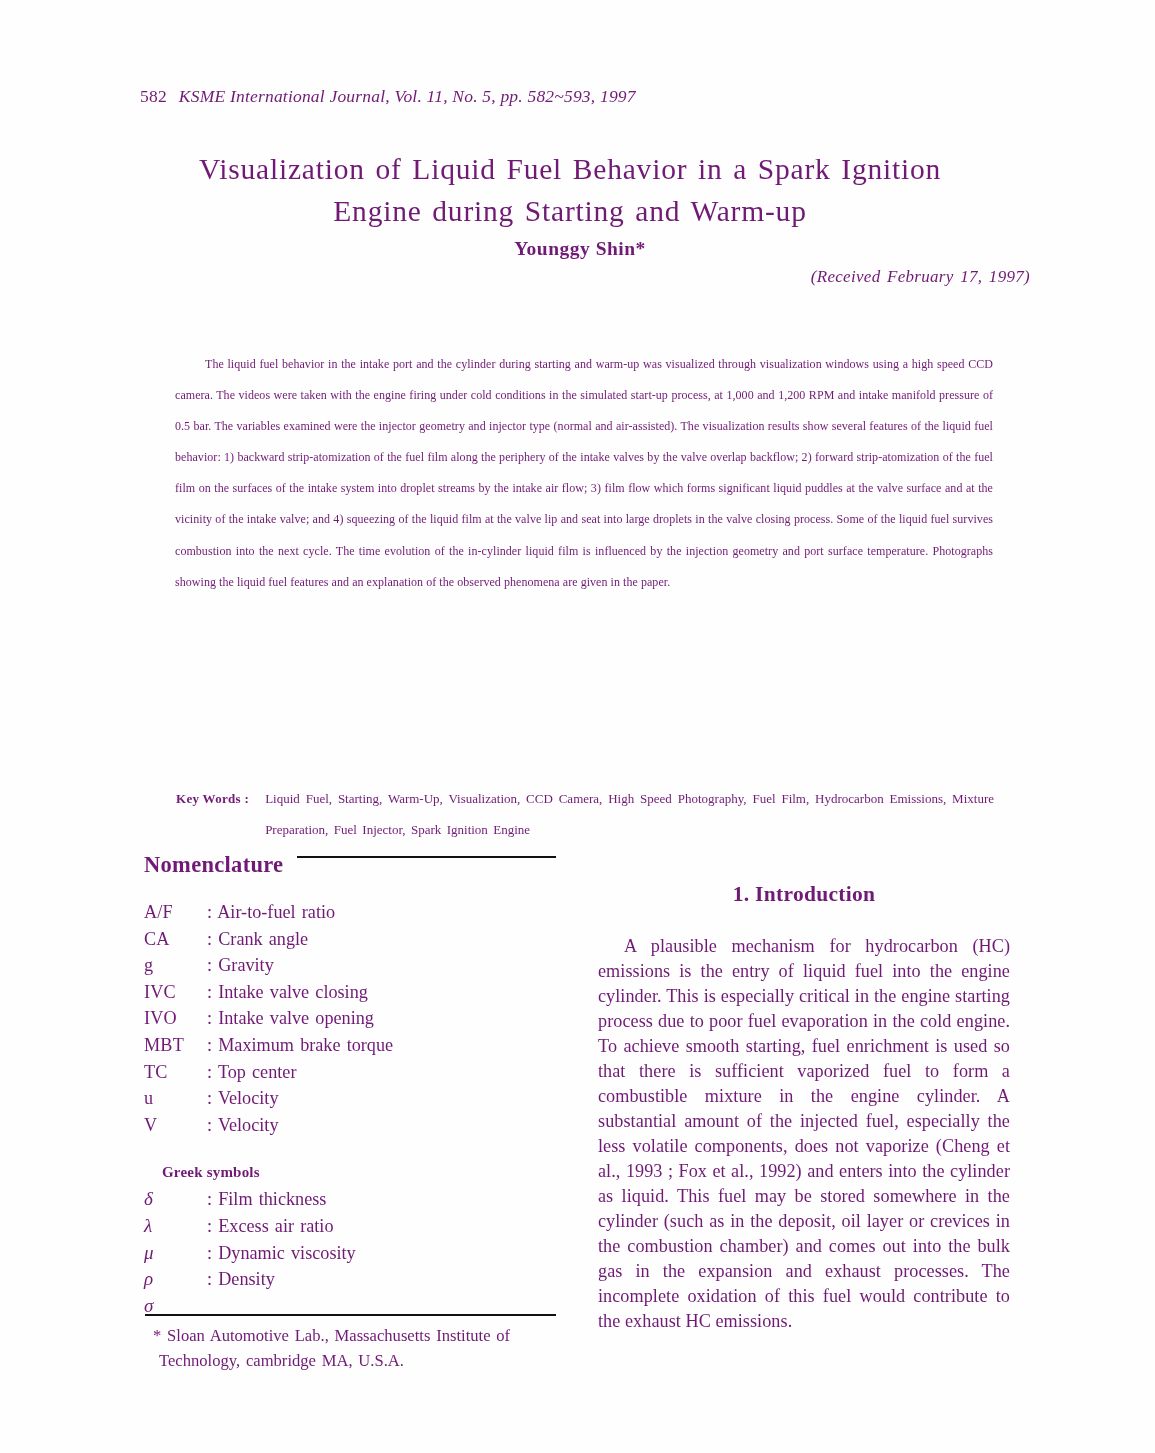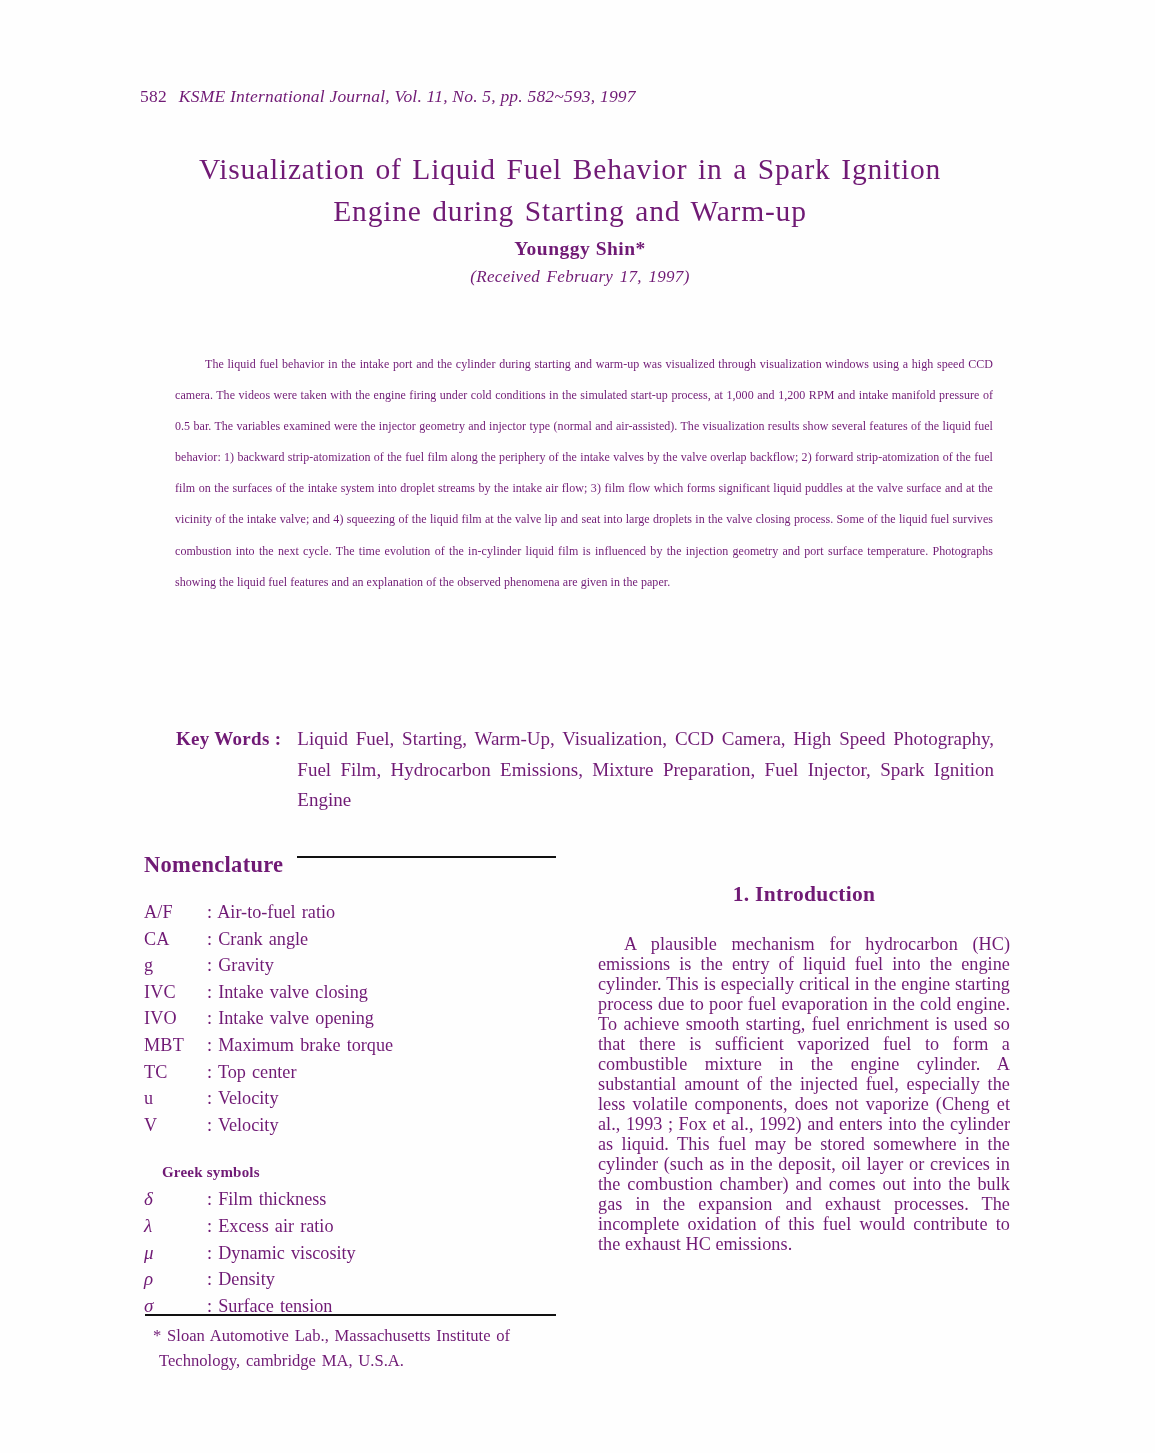--- a/index.html
+++ b/index.html
@@ -60,21 +60,21 @@
     text-align: center;
     font-size: 19.5px;
     font-weight: bold;
     letter-spacing: 0.5px;
   }
   .received {
     position: absolute;
     left: 130px;
     top: 267px;
     width: 900px;
-    text-align: center;
+    text-align: right;
     font-size: 17px;
     font-style: italic;
     letter-spacing: 0.3px;
     word-spacing: 2px;
   }
 
   
   .abstract {
     position: absolute;
     left: 175px;
@@ -84,23 +84,23 @@
     line-height: 31.1px;
     text-align: justify;
     text-indent: 30px;
     letter-spacing: 0.05px;
   }
 
   
   .keywords {
     position: absolute;
     left: 176px;
-    top: 724px;
+    top: 784px;
     width: 818px;
-    font-size: 19px;
+    font-size: 13px;
     line-height: 30.5px;
     display: flex;
     align-items: flex-start;
   }
   .kw-label {
     font-weight: bold;
     white-space: nowrap;
     flex: 0 0 auto;
     padding-right: 16px;
     letter-spacing: 0.3px;
@@ -201,21 +201,21 @@
   .sec-head {
     text-align: center;
     font-size: 21.5px;
     font-weight: bold;
     letter-spacing: 0.3px;
     margin-top: 30px;
   }
   .body-par {
     margin-top: 27px;
     font-size: 18.2px;
-    line-height: 20px;
+    line-height: 25px;
     text-align: justify;
     text-indent: 26px;
     letter-spacing: 0.05px;
   }
 </style>
 </head>
 <body>
 
 <div class="page">
 
@@ -297,21 +297,20 @@
       <div class="nomen-row">
         <span class="nomen-sym greek">μ</span>
         <span class="nomen-def">Dynamic viscosity</span>
       </div>
       <div class="nomen-row">
         <span class="nomen-sym greek">ρ</span>
         <span class="nomen-def">Density</span>
       </div>
       <div class="nomen-row">
         <span class="nomen-sym greek">σ</span>
-        <span class="nomen-def">Surface tension</span>
       </div>
     </div>
   </div>
 
   <div class="footnote">
     <div class="fn-rule"></div>
     <div class="fn-text">* Sloan Automotive Lab., Massachusetts Institute of Technology, cambridge MA, U.S.A.</div>
   </div>
 
   <div class="col-right">

